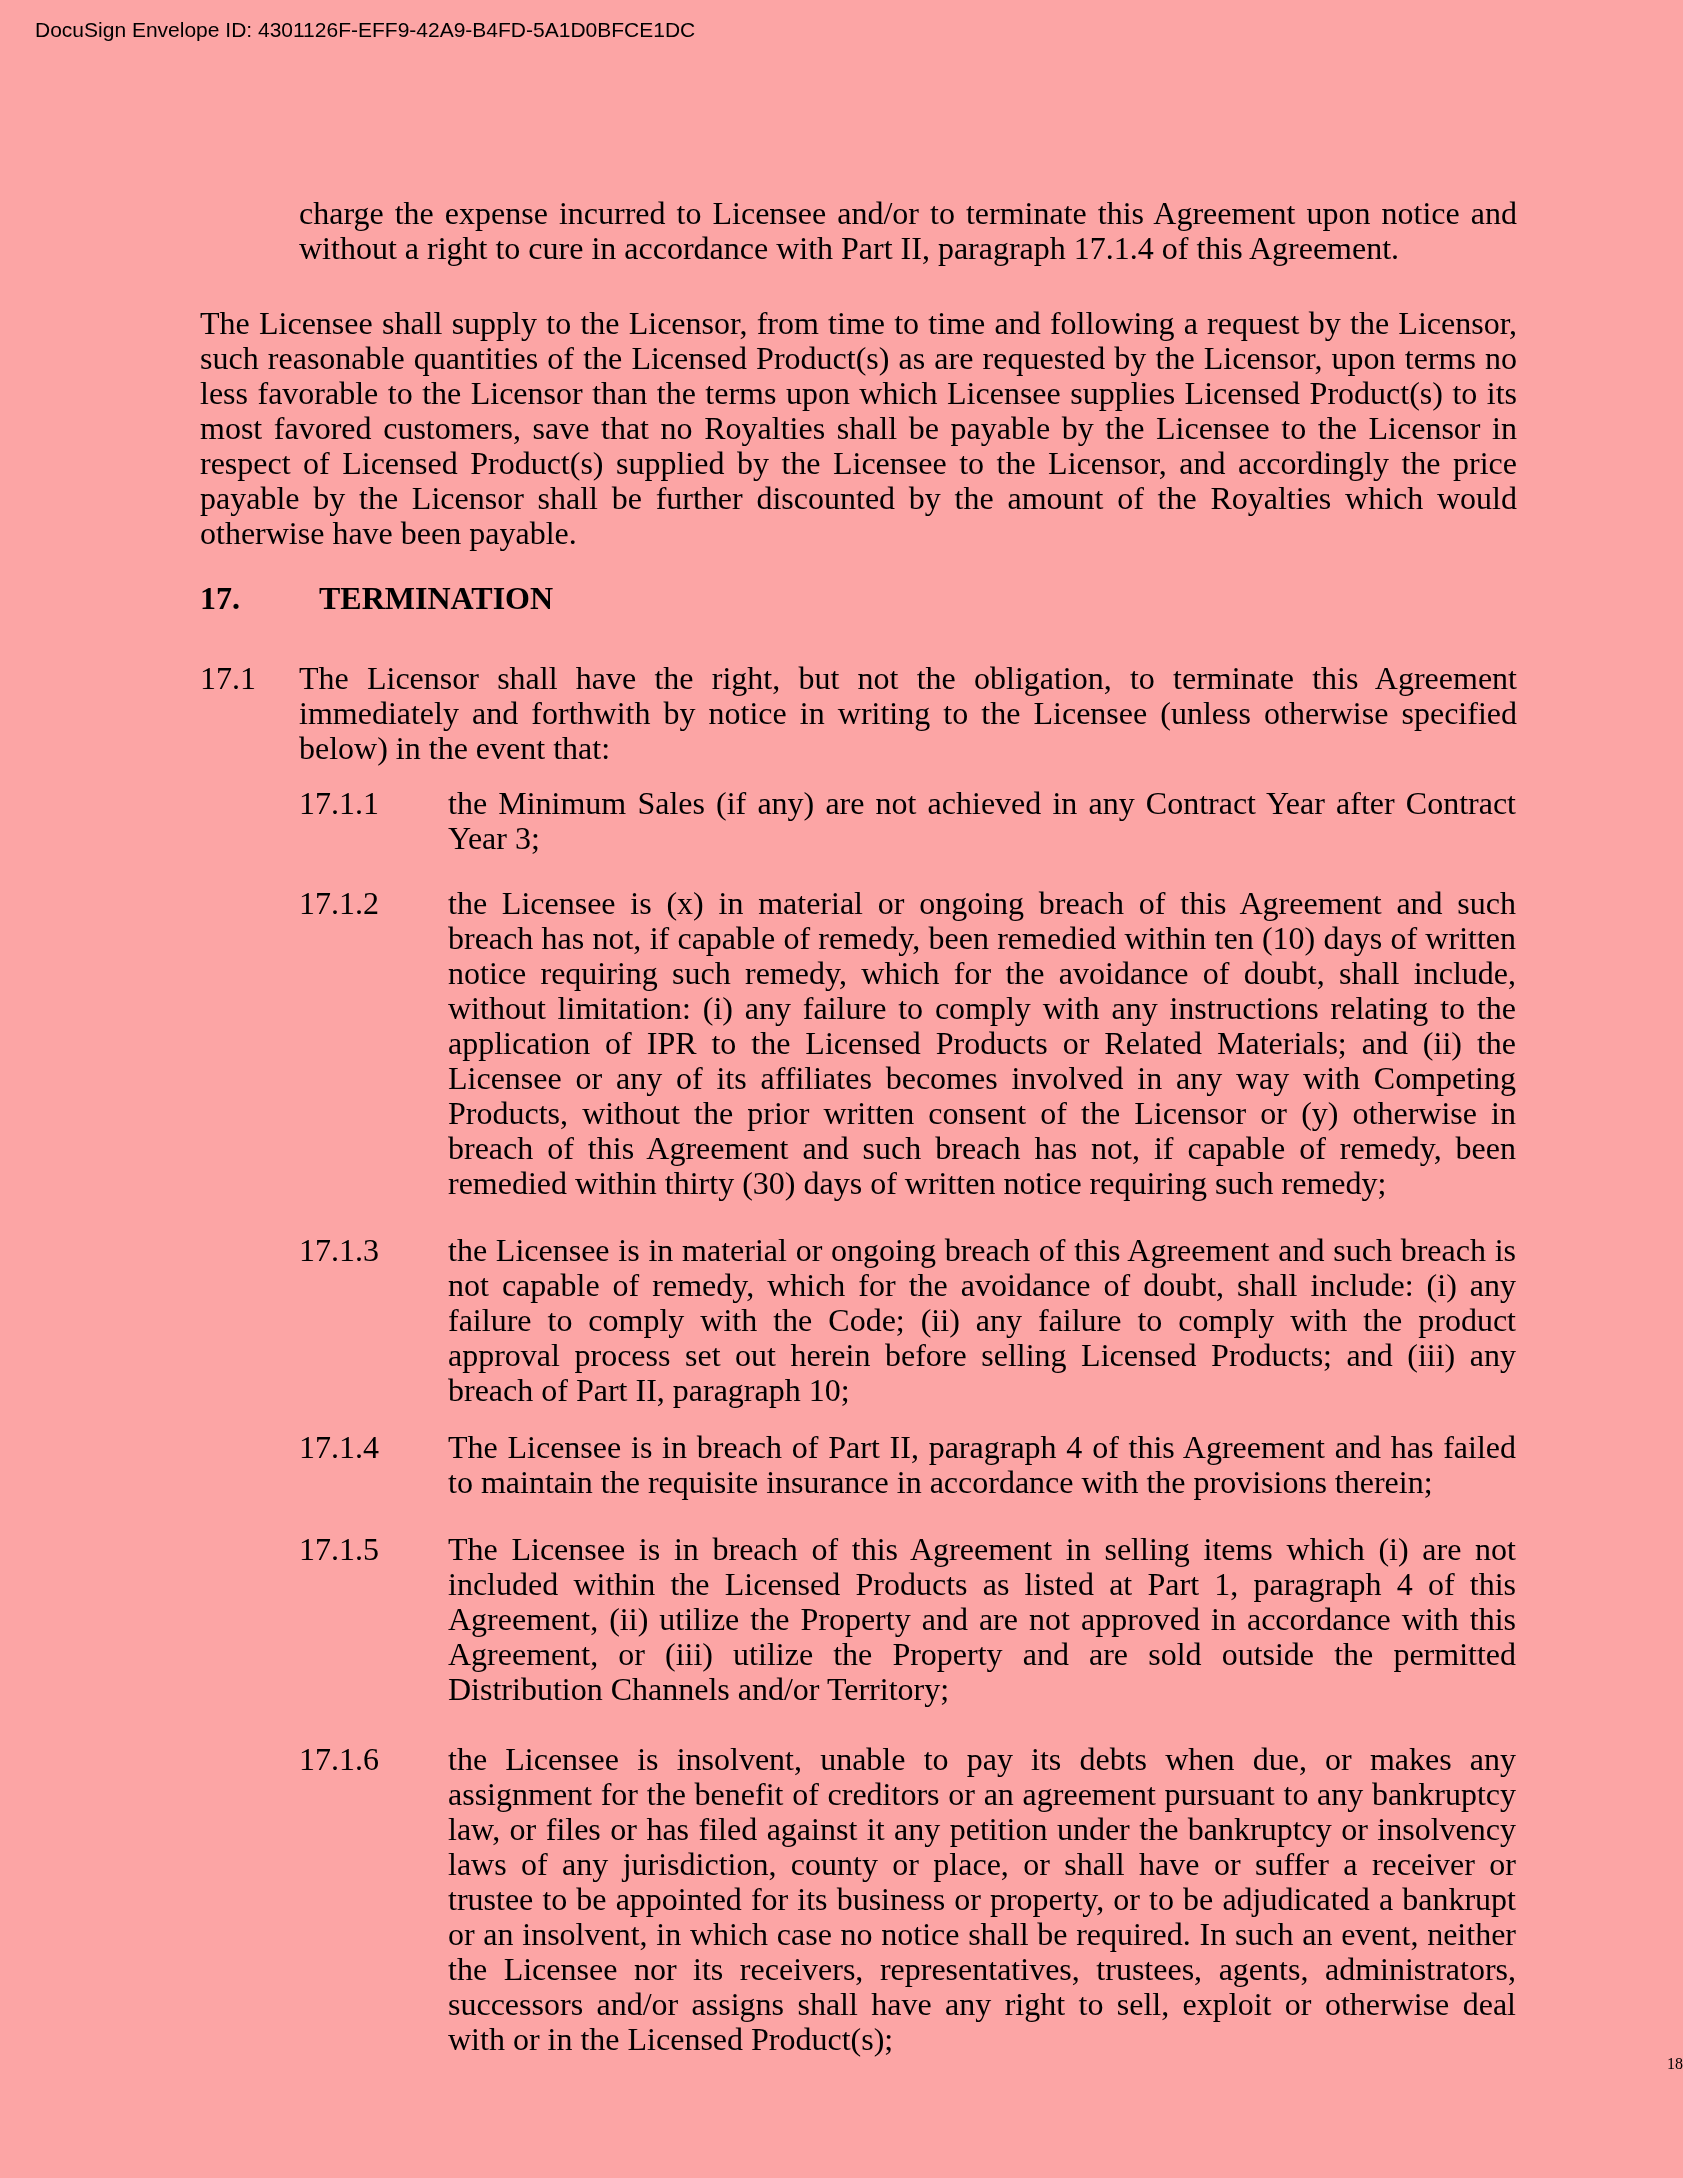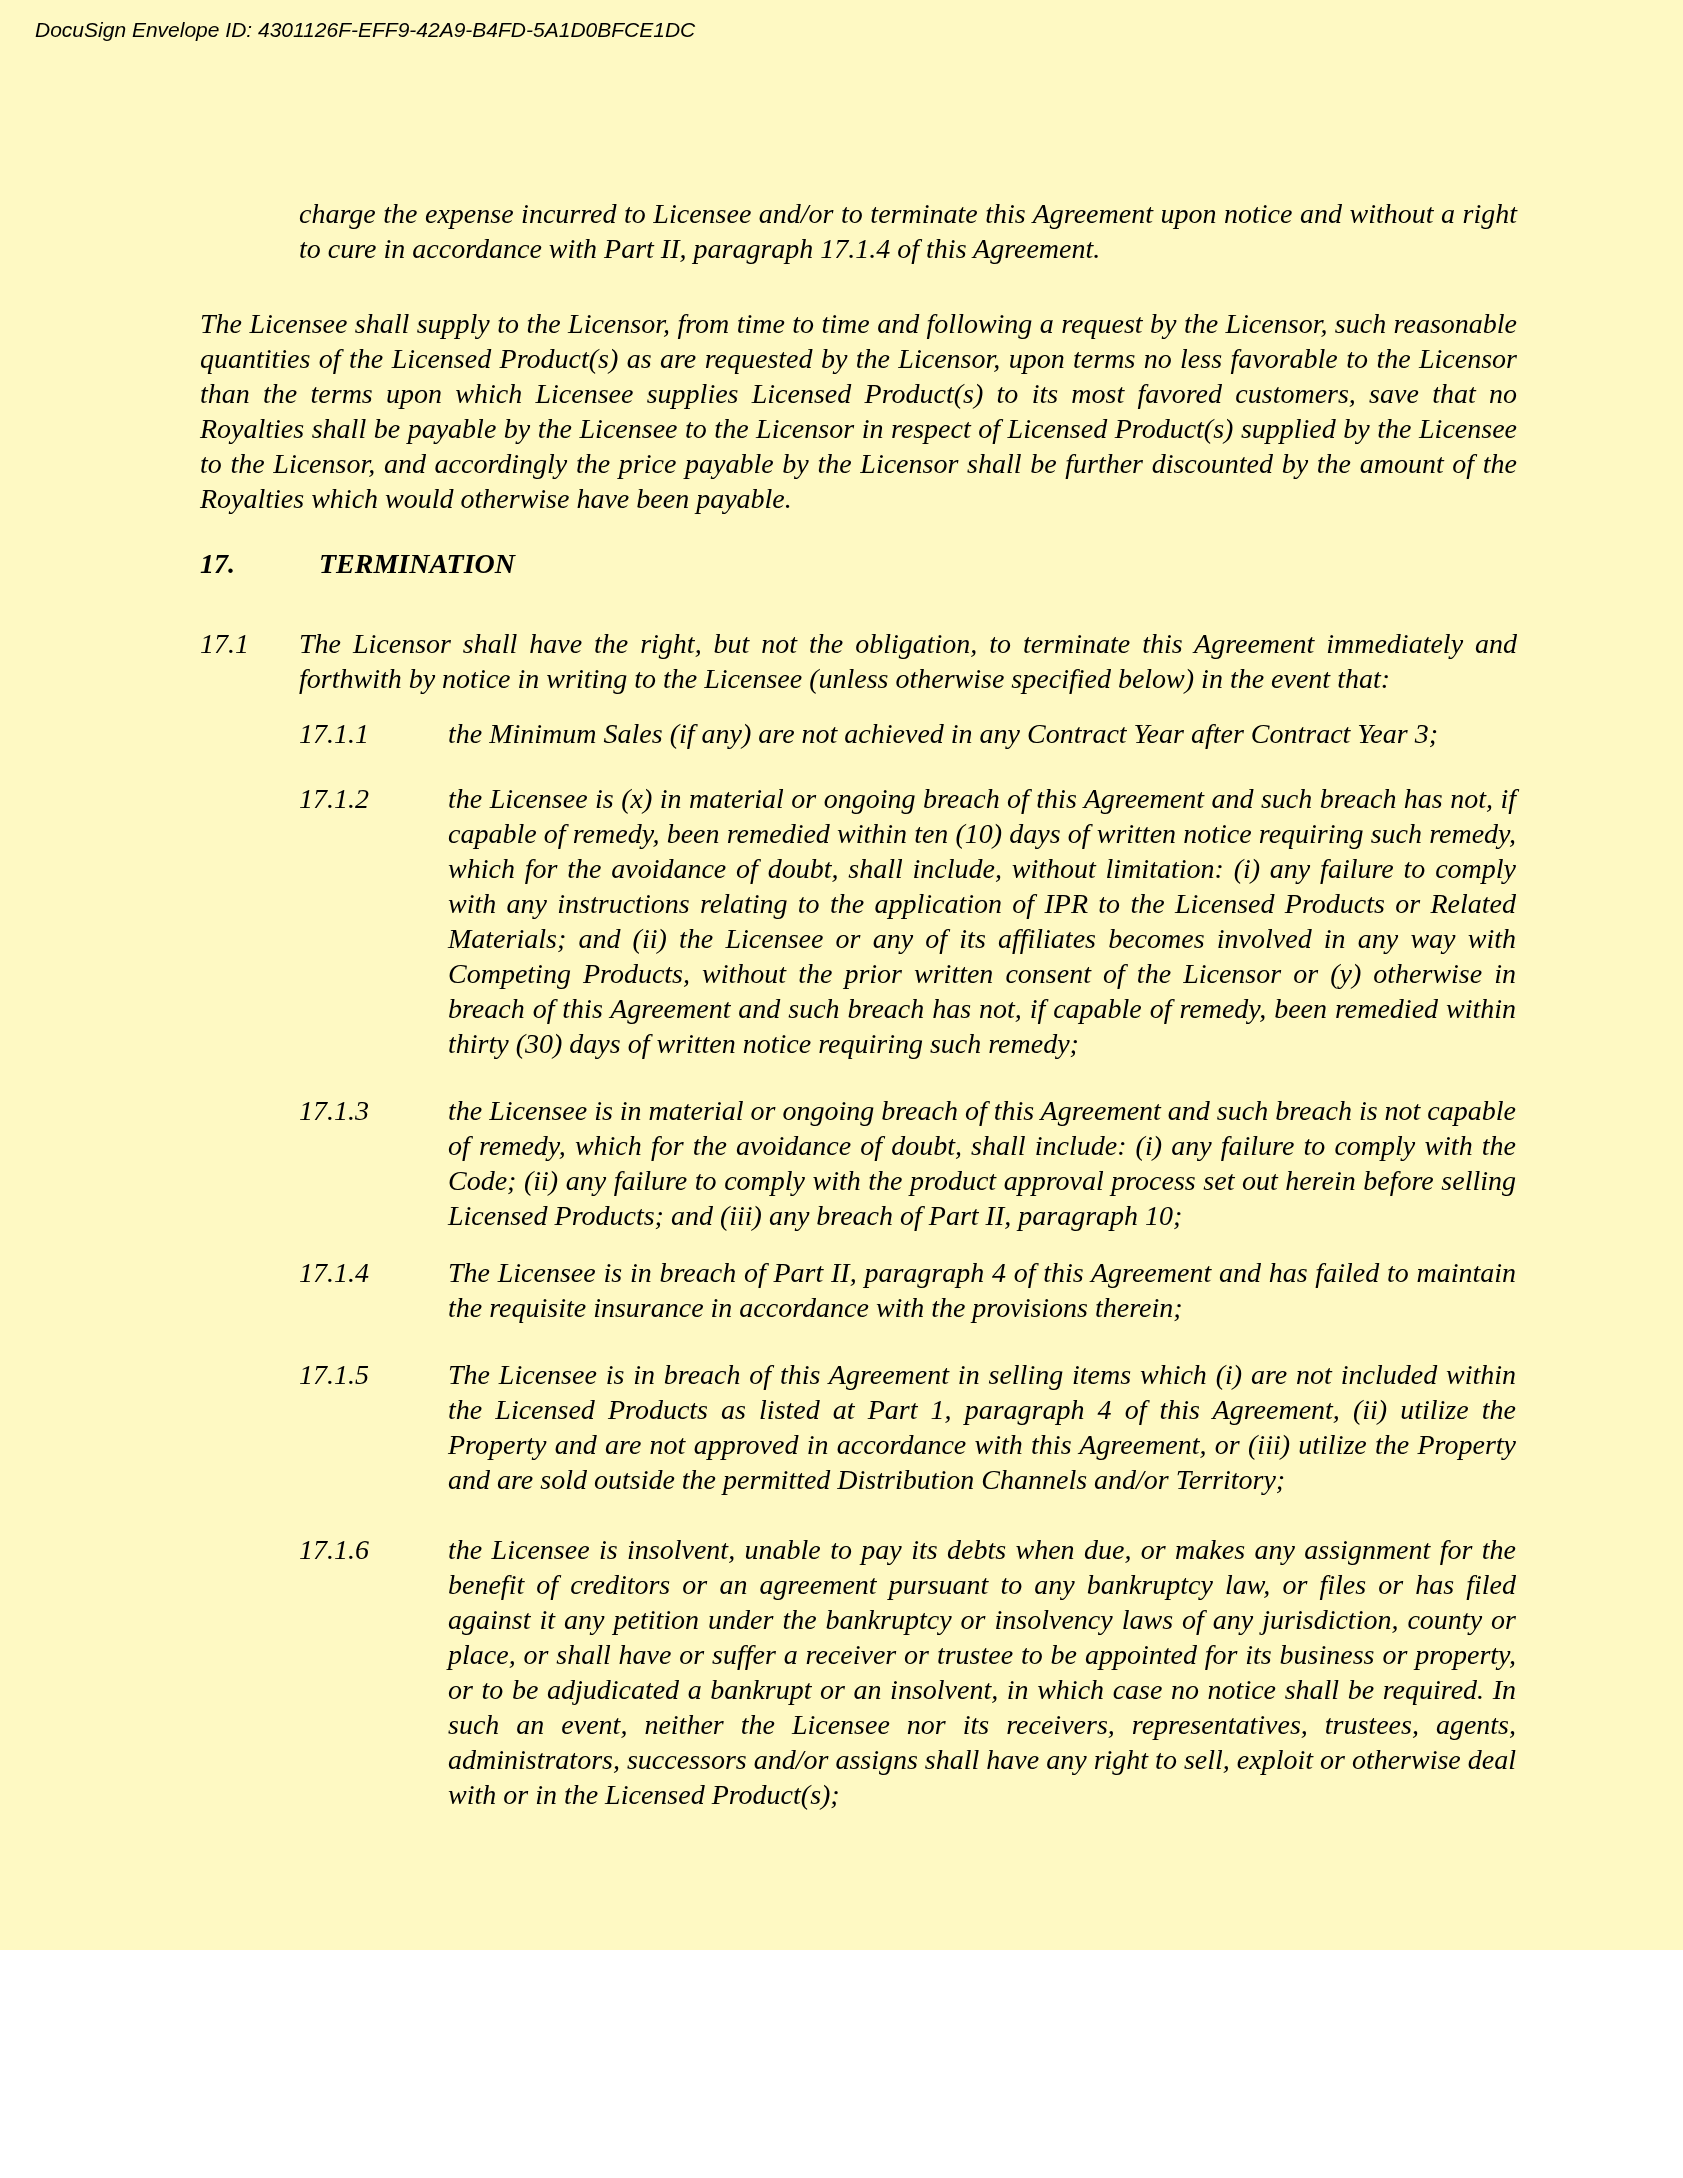--- a/index.html
+++ b/index.html
@@ -3,42 +3,41 @@
 <meta charset="utf-8">
 <style>
   html, body {
     margin: 0;
     padding: 0;
     background: #ffffff;
   }
   .page {
     position: relative;
     width: 1683px;
-    height: 1950px;
-    background: #fef9c3;
+    height: 2178px;
+    background: #fca5a5;
     color: #000000;
     overflow: hidden;
-    font-style: italic;
   }
   .ds-header {
     position: absolute;
     left: 35px;
     top: 18px;
     font-family: "Liberation Sans", sans-serif;
     font-size: 21px;
     color: #000000;
     white-space: nowrap;
   }
   .doc-body {
     position: absolute;
     left: 200px;
     top: 196px;
     width: 1317px;
     font-family: "Liberation Serif", serif;
-    font-size: 28px;
+    font-size: 32px;
     line-height: 35px;
     color: #000000;
   }
   .cont-para {
     margin: 0 0 40px 99px;
     width: 1218px;
     text-align: justify;
   }
   .sec-heading {
     display: flex;

